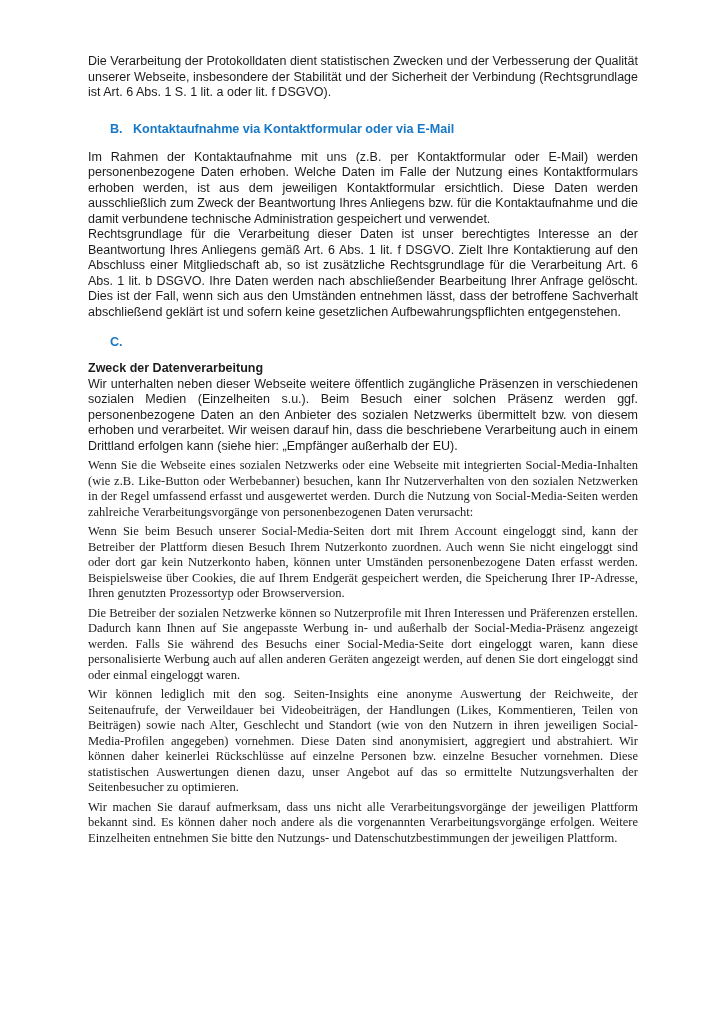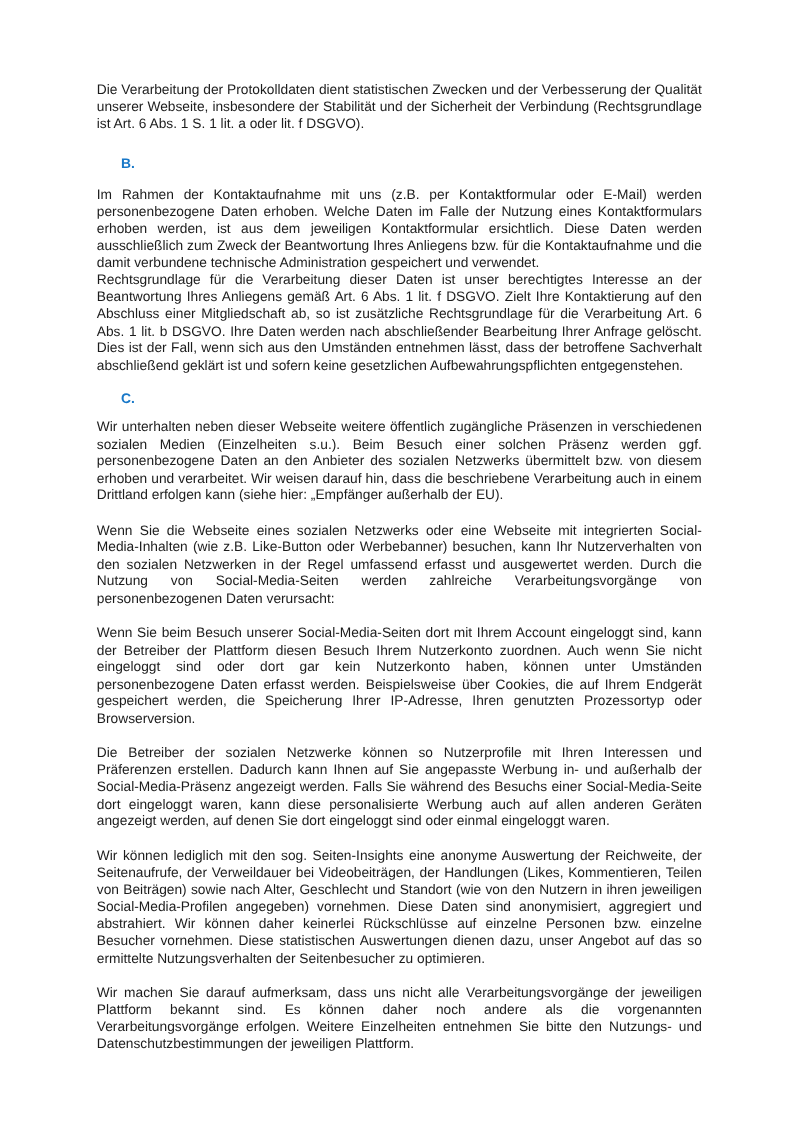--- a/index.html
+++ b/index.html
@@ -11,37 +11,38 @@
     margin:0;
     padding:0;
     background:var(--page-bg);
   }
   .page{
     position:relative;
     width:724px;
     height:1024px;
     box-sizing:border-box;
     background:var(--page-bg);
-    padding:74px 86px 0 88px;
+    padding:54px 86px 0 88px;
     font-family:"Liberation Sans","DejaVu Sans",sans-serif;
     color:var(--text-color);
     overflow:hidden;
   }
   .textcol{
     width:550px;
   }
   .para{
     margin:0;
     font-size:12.5px;
     line-height:15.5px;
     text-align:justify;
     color:var(--text-color);
   }
   .para.gap{
-    margin-top:16px;
+    margin-top:4px;
+    font-family:Liberation Serif, serif;
   }
   .section-heading{
     display:flex;
     align-items:baseline;
     font-weight:bold;
     font-size:12.6px;
     line-height:16px;
     color:var(--heading-color);
     margin:20px 0 13px 22px;
   }
@@ -65,29 +66,31 @@
 </head>
 <body>
 
 <div class="page">
   <div class="textcol">
 
     <p class="para">Die Verarbeitung der Protokolldaten dient statistischen Zwecken und der Verbesserung der Qualität unserer Webseite, insbesondere der Stabilität und der Sicherheit der Verbindung (Rechtsgrundlage ist Art. 6 Abs. 1 S. 1 lit. a oder lit. f DSGVO).</p>
 
     <h2 class="section-heading">
       <span class="letter">B.</span>
+      <span class="title">Kontaktaufnahme via Kontaktformular oder via E-Mail</span>
     </h2>
 
     <p class="para">Im Rahmen der Kontaktaufnahme mit uns (z.B. per Kontaktformular oder E-Mail) werden personenbezogene Daten erhoben. Welche Daten im Falle der Nutzung eines Kontaktformulars erhoben werden, ist aus dem jeweiligen Kontaktformular ersichtlich. Diese Daten werden ausschließlich zum Zweck der Beantwortung Ihres Anliegens bzw. für die Kontaktaufnahme und die damit verbundene technische Administration gespeichert und verwendet.</p>
     <p class="para">Rechtsgrundlage für die Verarbeitung dieser Daten ist unser berechtigtes Interesse an der Beantwortung Ihres Anliegens gemäß Art. 6 Abs. 1 lit. f DSGVO. Zielt Ihre Kontaktierung auf den Abschluss einer Mitgliedschaft ab, so ist zusätzliche Rechtsgrundlage für die Verarbeitung Art. 6 Abs. 1 lit. b DSGVO. Ihre Daten werden nach abschließender Bearbeitung Ihrer Anfrage gelöscht. Dies ist der Fall, wenn sich aus den Umständen entnehmen lässt, dass der betroffene Sachverhalt abschließend geklärt ist und sofern keine gesetzlichen Aufbewahrungspflichten entgegenstehen.</p>
 
     <h2 class="section-heading second">
       <span class="letter">C.</span>
     </h2>
 
+    <h3 class="subheading">Zweck der Datenverarbeitung</h3>
     <p class="para">Wir unterhalten neben dieser Webseite weitere öffentlich zugängliche Präsenzen in verschiedenen sozialen Medien (Einzelheiten s.u.). Beim Besuch einer solchen Präsenz werden ggf. personenbezogene Daten an den Anbieter des sozialen Netzwerks übermittelt bzw. von diesem erhoben und verarbeitet. Wir weisen darauf hin, dass die beschriebene Verarbeitung auch in einem Drittland erfolgen kann (siehe hier: „Empfänger außerhalb der EU).</p>
 
     <p class="para gap">Wenn Sie die Webseite eines sozialen Netzwerks oder eine Webseite mit integrierten Social-Media-Inhalten (wie z.B. Like-Button oder Werbebanner) besuchen, kann Ihr Nutzerverhalten von den sozialen Netzwerken in der Regel umfassend erfasst und ausgewertet werden. Durch die Nutzung von Social-Media-Seiten werden zahlreiche Verarbeitungsvorgänge von personenbezogenen Daten verursacht:</p>
 
     <p class="para gap">Wenn Sie beim Besuch unserer Social-Media-Seiten dort mit Ihrem Account eingeloggt sind, kann der Betreiber der Plattform diesen Besuch Ihrem Nutzerkonto zuordnen. Auch wenn Sie nicht eingeloggt sind oder dort gar kein Nutzerkonto haben, können unter Umständen personenbezogene Daten erfasst werden. Beispielsweise über Cookies, die auf Ihrem Endgerät gespeichert werden, die Speicherung Ihrer IP-Adresse, Ihren genutzten Prozessortyp oder Browserversion.</p>
 
     <p class="para gap">Die Betreiber der sozialen Netzwerke können so Nutzerprofile mit Ihren Interessen und Präferenzen erstellen. Dadurch kann Ihnen auf Sie angepasste Werbung in- und außerhalb der Social-Media-Präsenz angezeigt werden. Falls Sie während des Besuchs einer Social-Media-Seite dort eingeloggt waren, kann diese personalisierte Werbung auch auf allen anderen Geräten angezeigt werden, auf denen Sie dort eingeloggt sind oder einmal eingeloggt waren.</p>
 
     <p class="para gap">Wir können lediglich mit den sog. Seiten-Insights eine anonyme Auswertung der Reichweite, der Seitenaufrufe, der Verweildauer bei Videobeiträgen, der Handlungen (Likes, Kommentieren, Teilen von Beiträgen) sowie nach Alter, Geschlecht und Standort (wie von den Nutzern in ihren jeweiligen Social-Media-Profilen angegeben) vornehmen. Diese Daten sind anonymisiert, aggregiert und abstrahiert. Wir können daher keinerlei Rückschlüsse auf einzelne Personen bzw. einzelne Besucher vornehmen. Diese statistischen Auswertungen dienen dazu, unser Angebot auf das so ermittelte Nutzungsverhalten der Seitenbesucher zu optimieren.</p>
 

